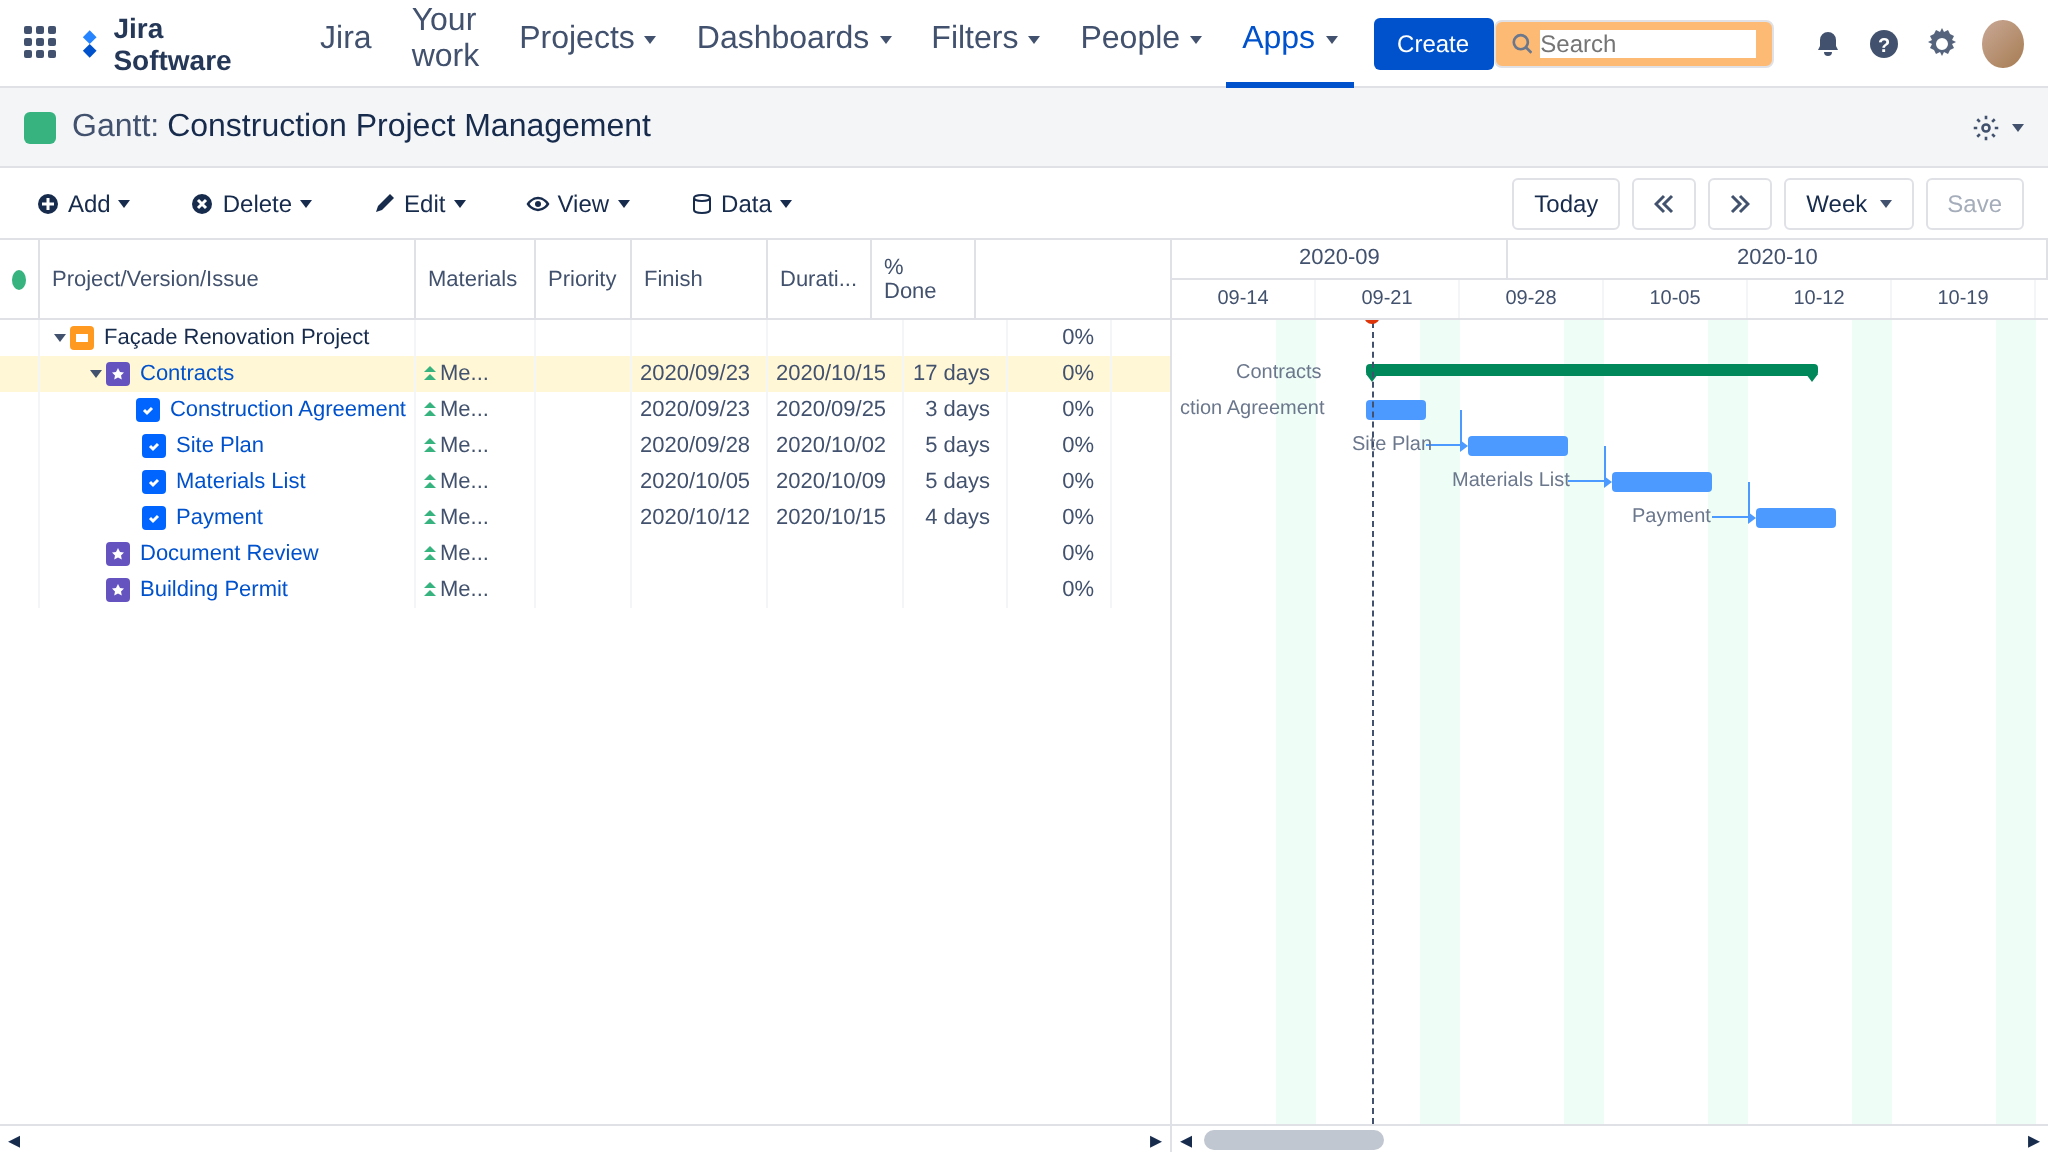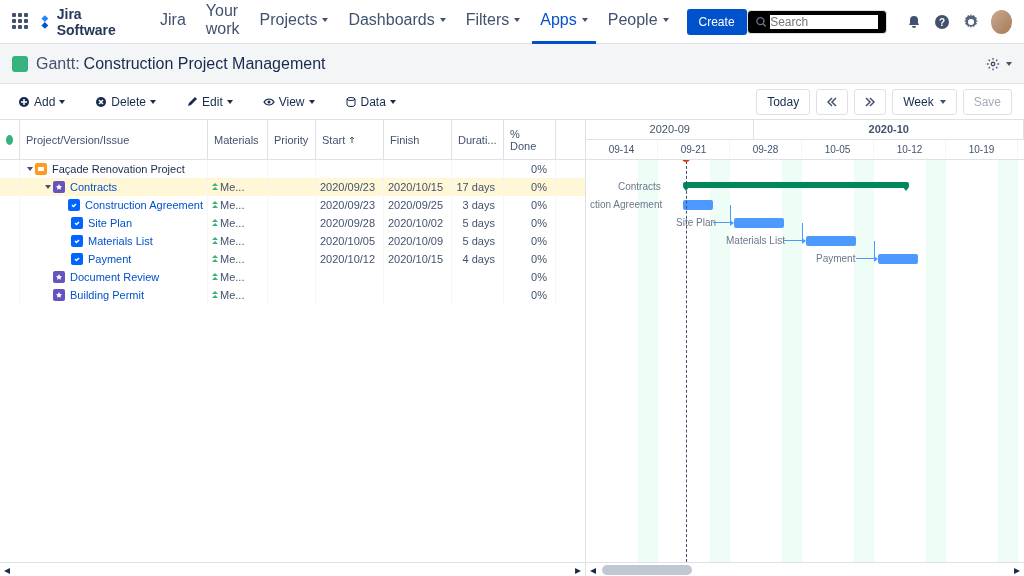--- a/index.html
+++ b/index.html
@@ -10,21 +10,21 @@
 .apps-grid { width: 18px; height: 18px; display: grid; grid-template: repeat(3,4px)/repeat(3,4px); gap: 2px; margin-right: 10px; cursor: pointer; }
 .apps-grid span { background: #42526E; border-radius: 1px; }
 .logo { display: flex; align-items: center; font-weight: 600; font-size: 14px; color: #253858; margin-right: 20px; }
 .logo svg { margin-right: 5px; }
 .nav-items { display: flex; align-items: center; gap: 4px; }
 .nav-item { padding: 6px 8px; color: #42526E; font-size: 16px; cursor: pointer; display: flex; align-items: center; gap: 3px; border-bottom: 3px solid transparent; height: 44px; box-sizing: border-box; }
 .nav-item.active { color: #0052CC; border-bottom-color: #0052CC; font-weight: 500; }
 .chev { width: 0; height: 0; border-left: 3px solid transparent; border-right: 3px solid transparent; border-top: 4px solid #42526E; margin-left: 2px; }
 .create-btn { background: #0052CC; color: #fff; padding: 6px 12px; border-radius: 3px; font-size: 12px; margin-left: 10px; cursor: pointer; }
 .spacer { flex: 1; }
-.search-box { display: flex; align-items: center; background: #000000; border: 1px solid #DFE1E6; border-radius: 4px; padding: 4px 8px; width: 160px; margin-right: 12px; }
+.search-box { display: flex; align-items: center; background: #fdba74; border: 1px solid #DFE1E6; border-radius: 4px; padding: 4px 8px; width: 160px; margin-right: 12px; }
 .search-box input { border: none; outline: none; font-size: 12px; width: 100%; margin-left: 4px; }
 .nav-icon { width: 24px; height: 24px; display: flex; align-items: center; justify-content: center; margin: 0 4px; cursor: pointer; color: #42526E; }
 .avatar { width: 24px; height: 24px; border-radius: 50%; background: linear-gradient(135deg, #c9a896, #a67c52); margin-left: 6px; cursor: pointer; }
 
 
 .titlebar { height: 40px; background: #F4F5F7; border-bottom: 1px solid #DFE1E6; display: flex; align-items: center; padding: 0 12px; }
 .title-icon { width: 16px; height: 16px; background: #36B37E; border-radius: 3px; margin-right: 8px; position: relative; }
 .titlebar h1 { font-size: 16px; font-weight: 500; color: #172B4D; }
 .title-prefix { color: #42526E; font-weight: 400; margin-right: 4px; }
 .gear-right { margin-left: auto; cursor: pointer; display:flex; align-items:center; gap:4px; }
@@ -122,22 +122,22 @@
         <path fill="#0052CC" d="M8 8l4 4-4 4-4-4z"></path>
       </svg>
     <span>Jira Software</span>
   </div>
   <div class="nav-items" id="nav-items">
       <div class="nav-item">Jira</div>
       <div class="nav-item">Your work</div>
       <div class="nav-item">Projects<span class="chev"></span></div>
       <div class="nav-item">Dashboards<span class="chev"></span></div>
       <div class="nav-item">Filters<span class="chev"></span></div>
+      <div class="nav-item">People<span class="chev"></span></div>
       <div class="nav-item active">Apps<span class="chev"></span></div>
-      <div class="nav-item">People<span class="chev"></span></div>
     </div>
   <div class="create-btn">Create</div>
   <div class="spacer"></div>
   <div class="search-box">
     <svg width="12" height="12" viewBox="0 0 12 12">
         <circle cx="5" cy="5" r="4" stroke="#6B778C" stroke-width="1.5" fill="none"></circle>
         <line x1="8" y1="8" x2="11" y2="11" stroke="#6B778C" stroke-width="1.5"></line>
       </svg>
     <input placeholder="Search" style="">
   </div>
@@ -237,23 +237,20 @@
 
 <div class="main">
   <div class="grid-pane">
     <div class="grid-header">
       <div class="gh-cell gh-status">
           <div class="status-ok"></div>
         </div>
       <div class="gh-cell gh-name">Project/Version/Issue</div>
       <div class="gh-cell gh-assignee">Materials</div>
       <div class="gh-cell gh-priority">Priority</div>
-      <div class="gh-cell gh-start"><span>Start</span>&nbsp;<svg width="8" height="8" viewBox="0 0 8 8">
-            <path d="M4 1v6M2 3l2-2 2 2" stroke="#42526E" fill="none"></path>
-          </svg></div>
       <div class="gh-cell gh-finish">Finish</div>
       <div class="gh-cell gh-duration">Durati...</div>
       <div class="gh-cell gh-done">% Done</div>
     </div>
     <div id="grid-rows">
         <div class="row">
           <div class="rc rc-status"></div>
           <div class="rc rc-name" style="padding-left:8px">
             <span class="row-caret"></span>
             <span class="issue-icon ic-folder">
@@ -422,21 +419,21 @@
     <div class="hscroll">
       <div class="hscroll-arrow" style="left:0">◂</div>
       <div class="hscroll-arrow" style="right:0">▸</div>
     </div>
   </div>
 
   <div class="gantt-pane">
     <div class="gantt-header">
       <div class="gh-months" id="gh-months">
           <div class="gh-month" style="width: 180px;">2020-09</div>
-          <div class="gh-month" style="width: 288px; font-weight: bold;">2020-10</div>
+          <div class="gh-month" style="width: 288px;">2020-10</div>
         </div>
       <div class="gh-days" id="gh-days">
           <div class="gh-day">09-14</div>
           <div class="gh-day">09-21</div>
           <div class="gh-day">09-28</div>
           <div class="gh-day">10-05</div>
           <div class="gh-day">10-12</div>
           <div class="gh-day">10-19</div>
         </div>
     </div>

